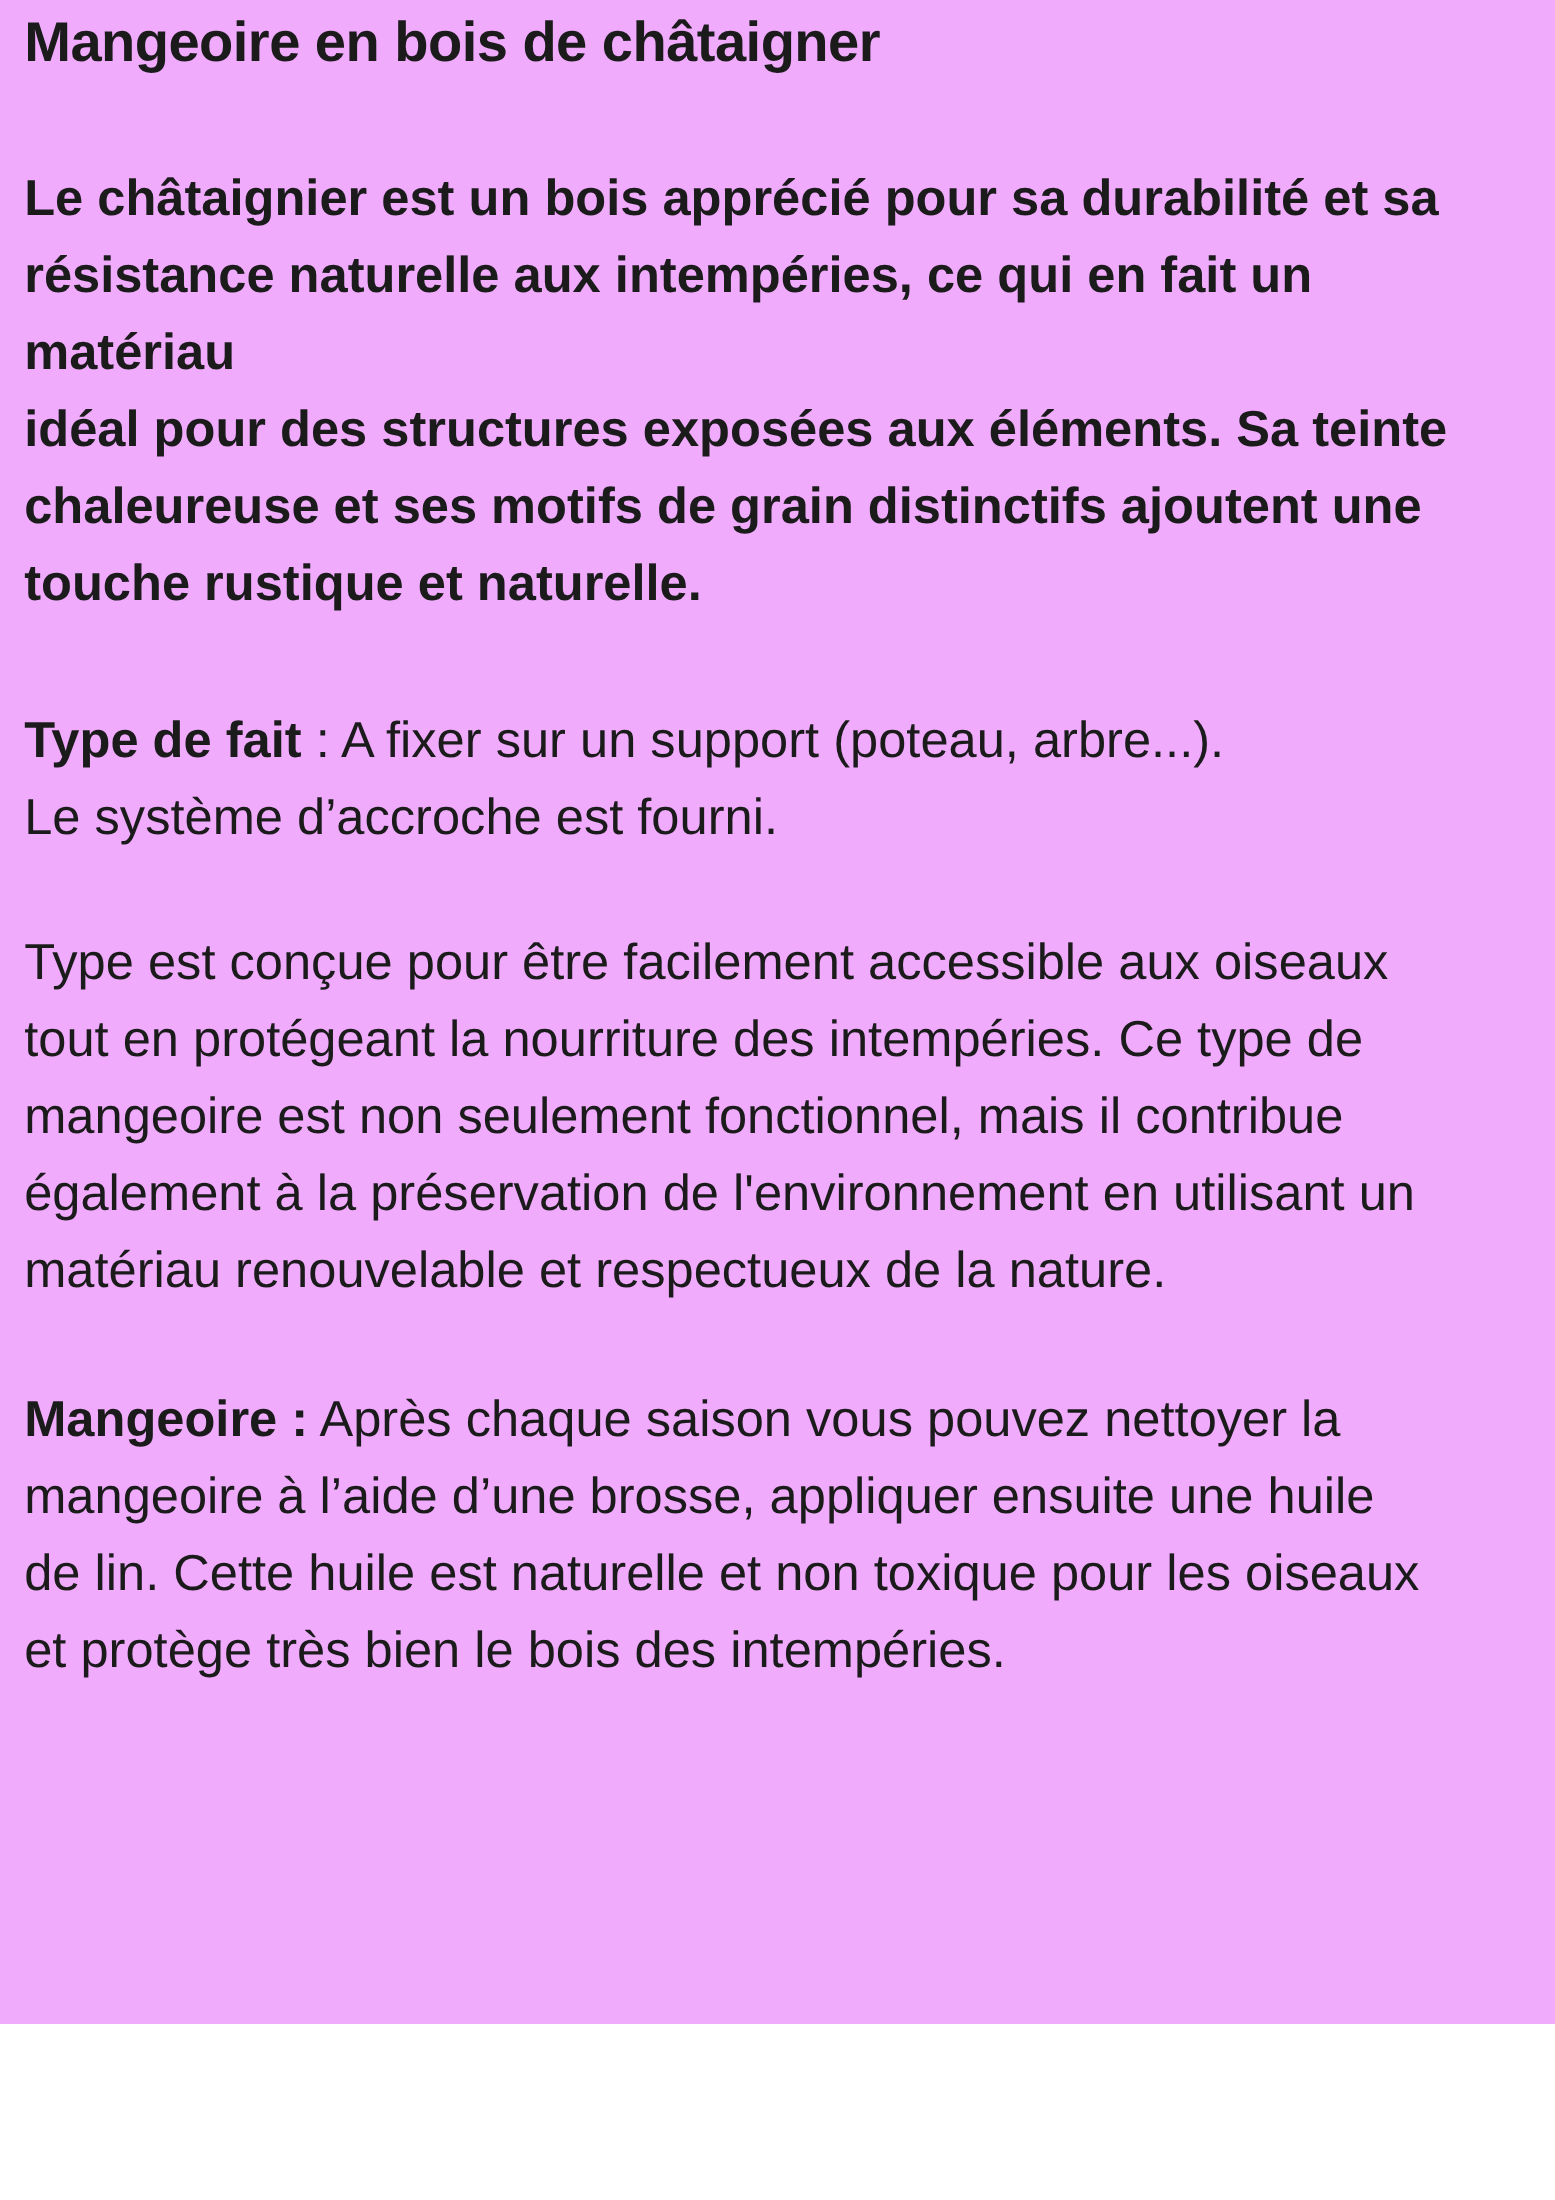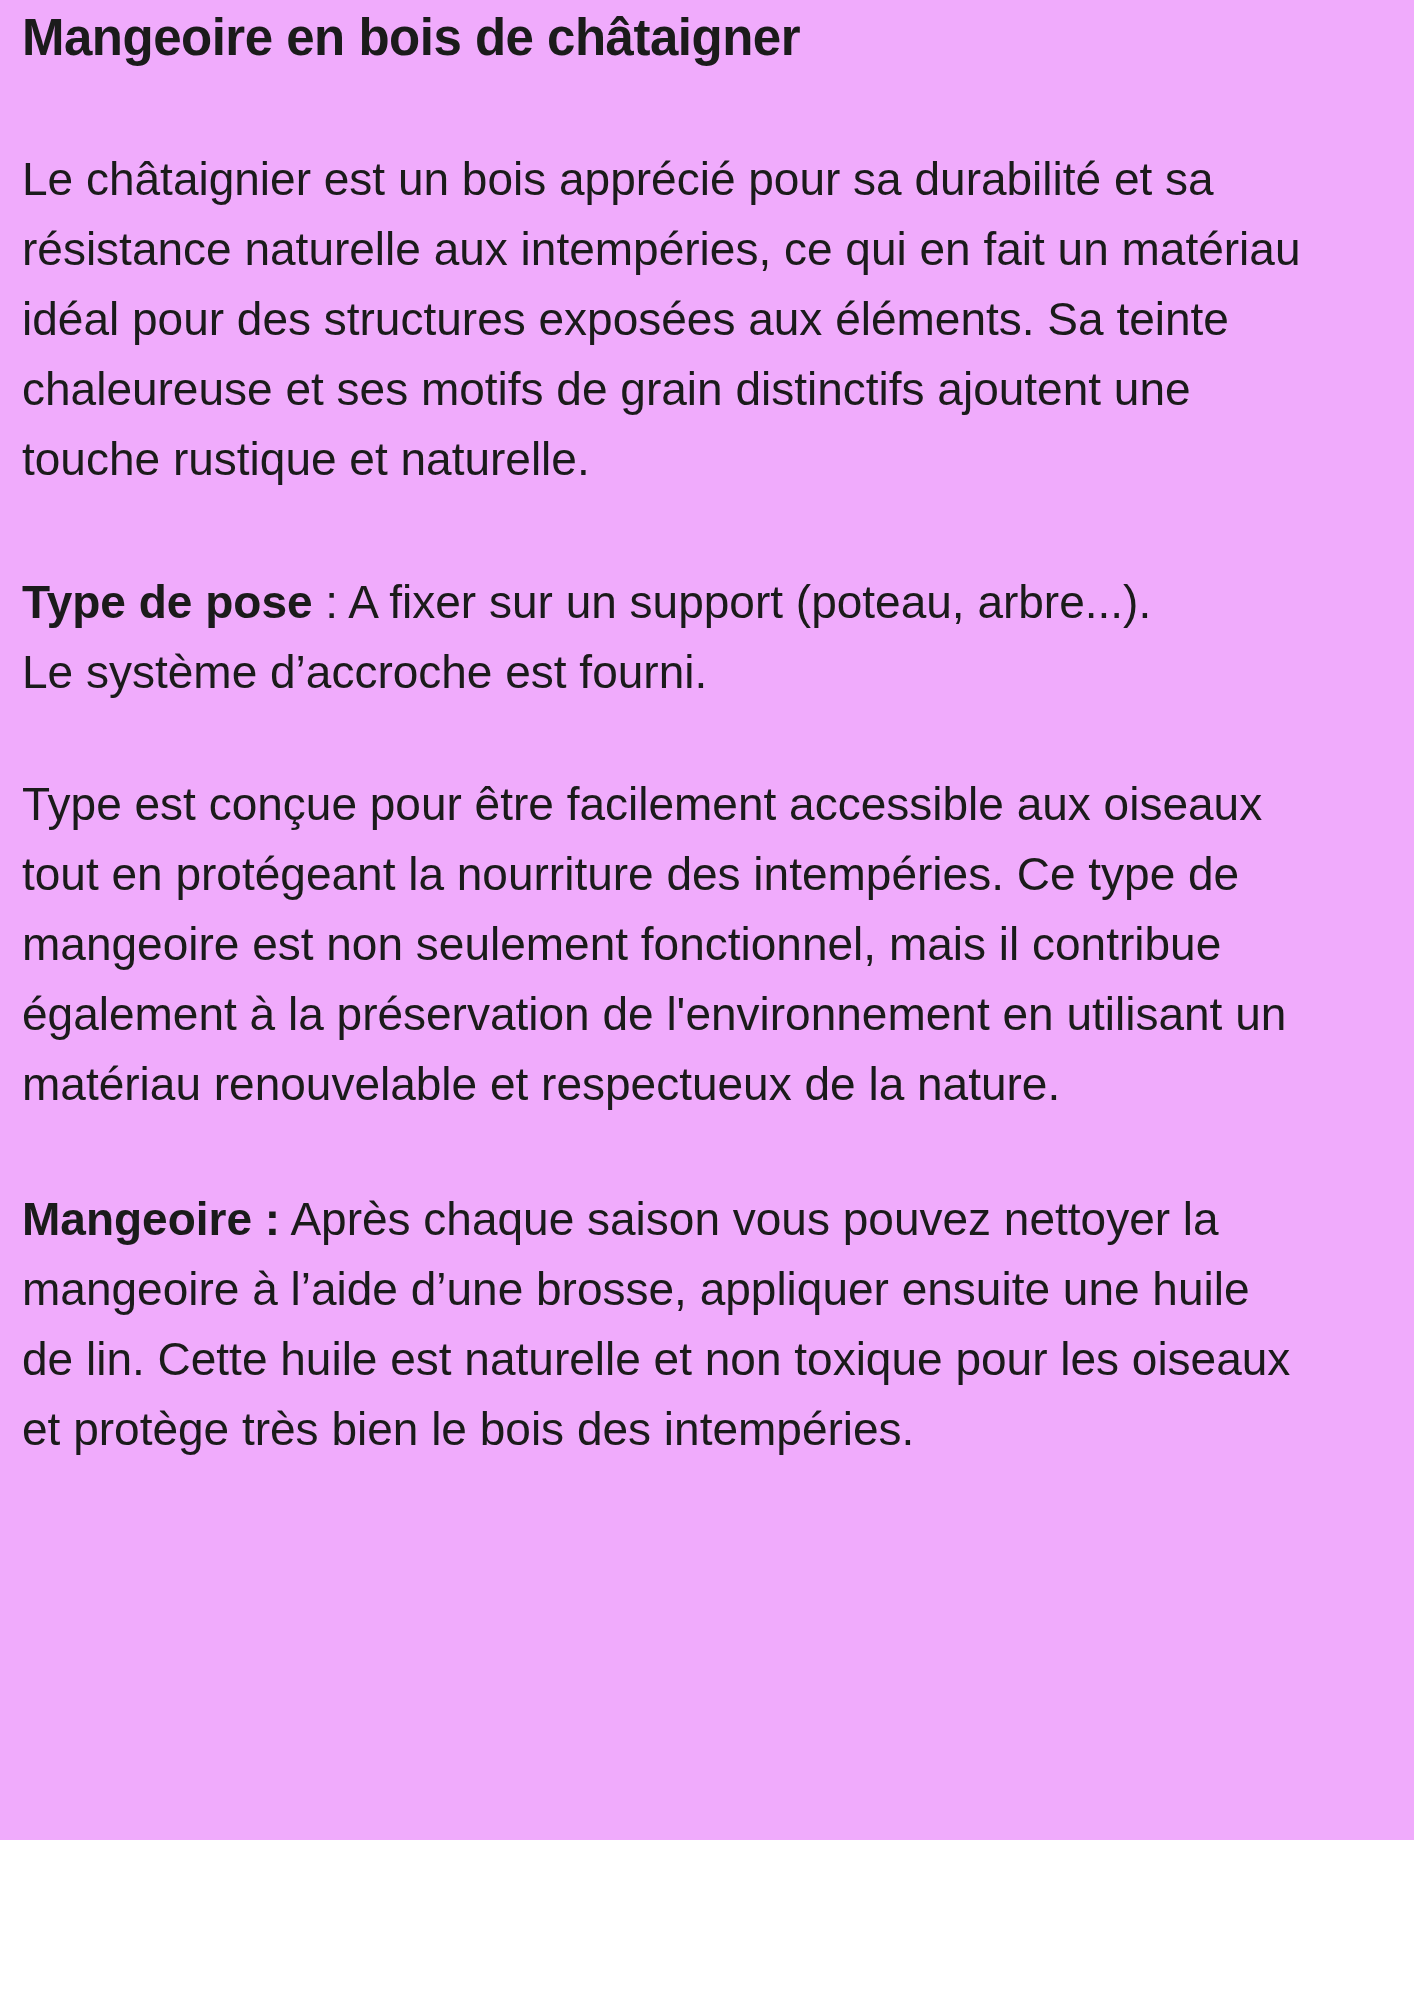--- a/index.html
+++ b/index.html
@@ -29,21 +29,21 @@
     font-size: 51px;
     line-height: 75px;
     font-weight: 700;
     white-space: pre-wrap;
     letter-spacing: -0.5px;
   }
   .heading {
     font-weight: 700;
     margin-top: 117px !important;
   }
-  .p-wood      { margin-top: 69px  !important; }
+  .p-wood      { margin-top: 69px  !important; font-weight: bold; }
   .p-pose      { margin-top: 73px  !important; }
   .p-design    { margin-top: 62px  !important; }
   .p-entretien { margin-top: 65px  !important; }
   .p-dim {
     margin-top: 133px !important;
     font-weight: 700;
   }
   .lead-bold { font-weight: 700; }
 </style>
 </head>
@@ -53,21 +53,21 @@
 
   <p class="doc-title">Mangeoire en bois de châtaigner</p>
 
 
   <p class="p-wood">Le châtaignier est un bois apprécié pour sa durabilité et sa
 résistance naturelle aux intempéries, ce qui en fait un matériau
 idéal pour des structures exposées aux éléments. Sa teinte
 chaleureuse et ses motifs de grain distinctifs ajoutent une
 touche rustique et naturelle.</p>
 
-  <p class="p-pose"><span class="lead-bold">Type de pose</span><span> : A fixer sur un support (poteau, arbre...).
+  <p class="p-pose"><span class="lead-bold">Type de fait</span><span> : A fixer sur un support (poteau, arbre...).
 Le système d’accroche est fourni.</span></p>
 
   <p class="p-design">Type est conçue pour être facilement accessible aux oiseaux
 tout en protégeant la nourriture des intempéries. Ce type de
 mangeoire est non seulement fonctionnel, mais il contribue
 également à la préservation de l'environnement en utilisant un
 matériau renouvelable et respectueux de la nature.</p>
 
   <p class="p-entretien"><span class="lead-bold">Mangeoire :</span><span> Après chaque saison vous pouvez nettoyer la
 mangeoire à l’aide d’une brosse, appliquer ensuite une huile

